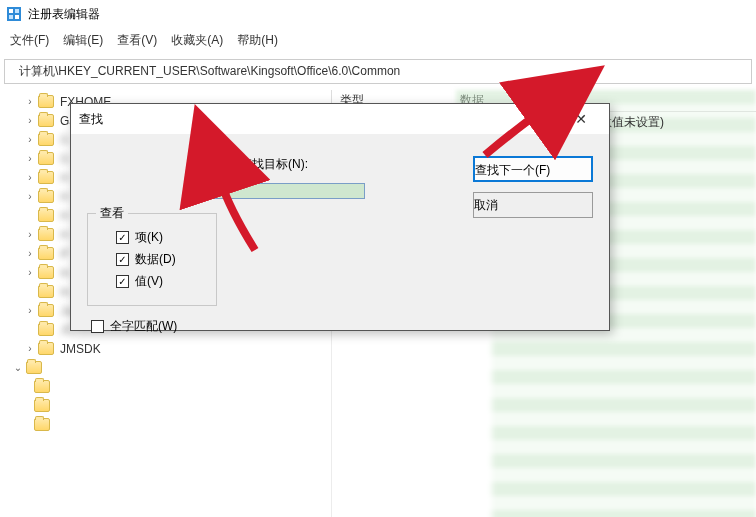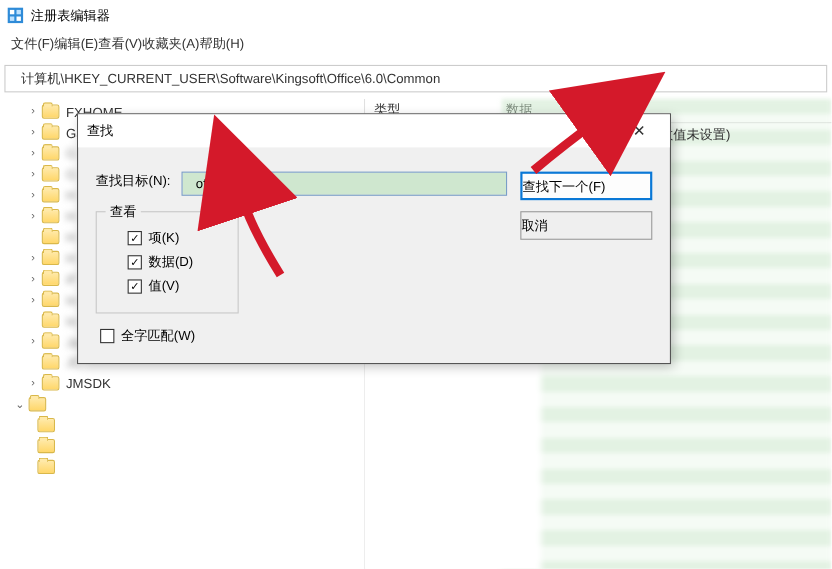--- a/index.html
+++ b/index.html
@@ -2,21 +2,21 @@
 <html><head>
 <meta charset="utf-8">
 <style>
   * { box-sizing: border-box; margin: 0; padding: 0; font-family: "Microsoft YaHei", "Segoe UI", sans-serif; font-size: 12px; }
   body { width: 756px; height: 517px; background: #fff; overflow: hidden; position: relative; }
 
   .titlebar { display: flex; align-items: center; height: 28px; padding: 0 6px; background: #fff; }
   .app-icon { width: 16px; height: 16px; margin-right: 6px; display: flex; align-items: center; justify-content: center; }
   .app-title { font-size: 12px; color: #000; }
 
-  .menubar { display: flex; padding: 4px 10px; background: #fff; color: #333; }
+  .menubar { display: flex; gap: 14px; padding: 4px 10px; background: #fff; color: #333; }
   .menubar span { cursor: default; }
 
   .pathbar { border: 1px solid #ccc; background: #fff; padding: 3px 14px; margin: 6px 4px; color: #333; }
 
   .workspace { display: flex; height: calc(517px - 28px - 24px - 24px); }
 
   .tree { width: 332px; border-right: 1px solid #ddd; padding-top: 2px; background: #fff; position: relative; }
   .tree-item { display: flex; align-items: center; height: 19px; padding-left: 24px; color: #333; position: relative; }
   .tree-item .chev { width: 12px; text-align: center; color: #666; font-size: 10px; margin-right: 2px; }
   .tree-item .folder { width: 16px; height: 13px; background: linear-gradient(#ffe9a8,#ffd76a); border: 1px solid #d9b84a; border-radius: 2px; margin-right: 6px; position: relative; }
@@ -35,21 +35,21 @@
   .greenblur { position:absolute; top:0; bottom:0; right:0; width:300px; background: repeating-linear-gradient( to bottom, rgba(200,230,200,0.5) 0px, rgba(200,230,200,0.5) 14px, rgba(230,245,230,0.4) 14px, rgba(230,245,230,0.4) 28px ); filter: blur(2px); }
   .whiteblur { position:absolute; top:20px; bottom:0; left:0; width:160px; background:#fff; filter: blur(3px); }
 
   
   .dialog { position: absolute; left: 70px; top: 103px; width: 540px; height: 228px; background: #f0f0f0; border: 1px solid #555; box-shadow: 3px 3px 10px rgba(0,0,0,0.25); }
   .dlg-title { display:flex; justify-content:space-between; align-items:center; height:30px; padding:0 8px; background:#fff; }
   .dlg-title .t { font-size:12px; color:#000; }
   .dlg-title .x { width:40px; height:24px; text-align:center; line-height:24px; font-size:14px; color:#333; cursor:pointer; }
   .dlg-body { padding: 22px 16px 10px 16px; display:flex; gap:12px; }
   .dlg-left { flex:1; }
-  .row-find { display:flex; align-items:flex-start; gap:10px; margin-bottom:14px; }
+  .row-find { display:flex; align-items:center; gap:10px; margin-bottom:14px;flex-direction:column; }
   .row-find label { color:#000; white-space:nowrap; }
   .find-input { flex:1; height:22px; border:1px solid #7a9ec7; background:#d8ecd8; padding:0 12px; color:#045; }
   .find-input::selection { background:#0a78d6; color:#fff; }
   .groupbox { border:1px solid #c8c8c8; padding:10px 12px 10px 12px; position:relative; width:130px; }
   .groupbox .legend { position:absolute; top:-9px; left:8px; background:#f0f0f0; padding:0 4px; color:#000; }
   .chk { display:flex; align-items:center; gap:6px; margin:5px 16px; color:#000; }
   .cb { width:13px; height:13px; border:1px solid #333; background:#fff; display:inline-flex; align-items:center; justify-content:center; font-size:10px; color:#000; }
   .cb.checked::after { content:"✓"; }
   .fullmatch { margin-top:12px; margin-left:4px; }
   .dlg-right { width:120px; display:flex; flex-direction:column; gap:10px; }

